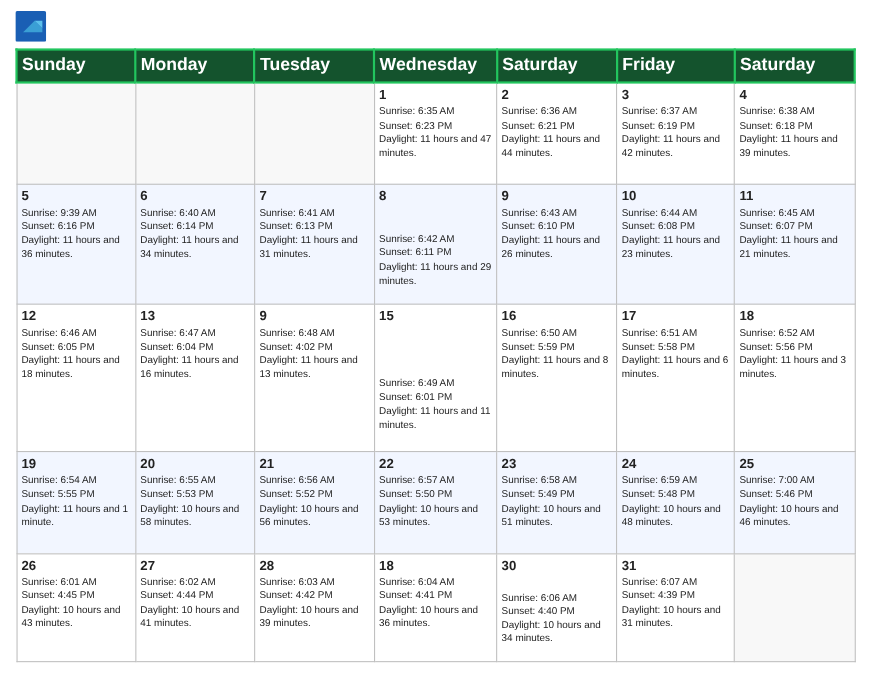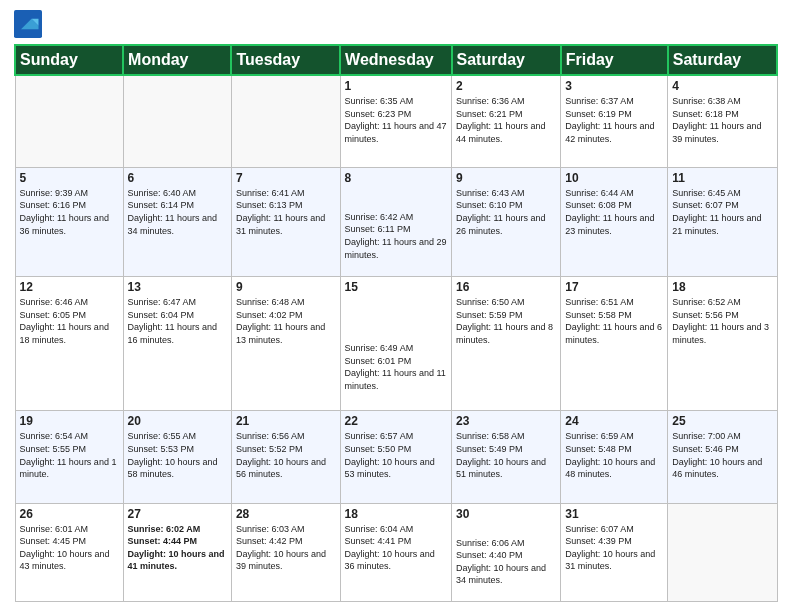--- a/index.html
+++ b/index.html
@@ -292,21 +292,21 @@
         </tr>
         <tr>
           <td>
             <span class="day-number">26</span>
             <div class="day-info" style="white-space: pre-line;">Sunrise: 6:01 AM
 Sunset: 4:45 PM
 Daylight: 10 hours and 43 minutes.</div>
           </td>
           <td>
             <span class="day-number">27</span>
-            <div class="day-info" style="white-space: pre-line; font-weight: bold;">Sunrise: 6:02 AM
+            <div class="day-info" style="white-space: pre-line;">Sunrise: 6:02 AM
 Sunset: 4:44 PM
 Daylight: 10 hours and 41 minutes.</div>
           </td>
           <td>
             <span class="day-number">28</span>
             <div class="day-info" style="white-space: pre-line;">Sunrise: 6:03 AM
 Sunset: 4:42 PM
 Daylight: 10 hours and 39 minutes.</div>
           </td>
           <td>

